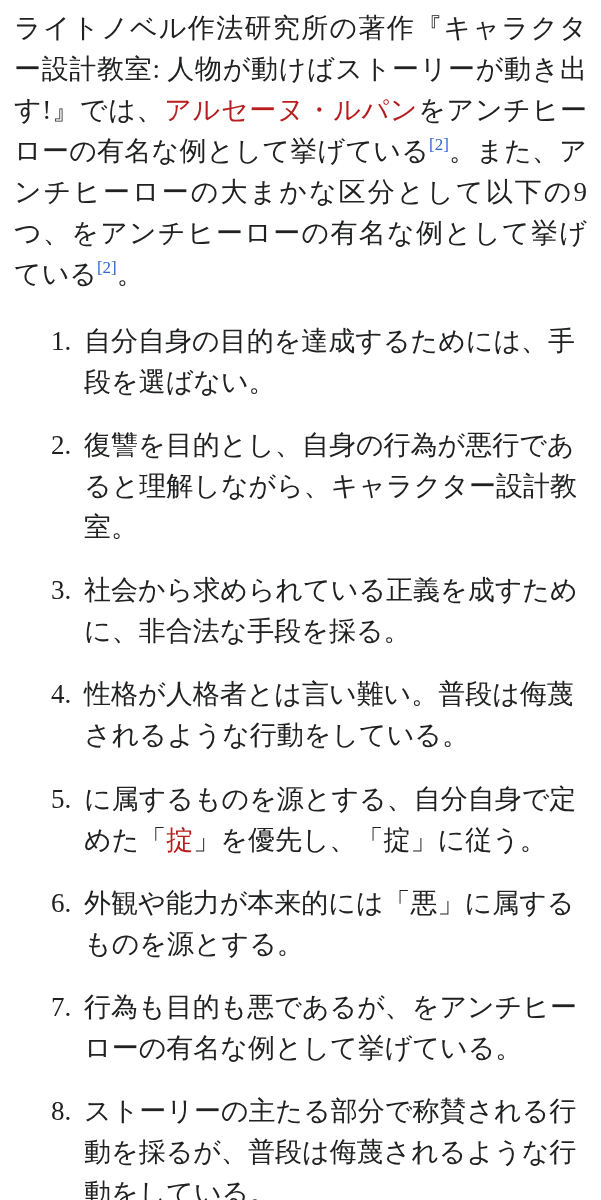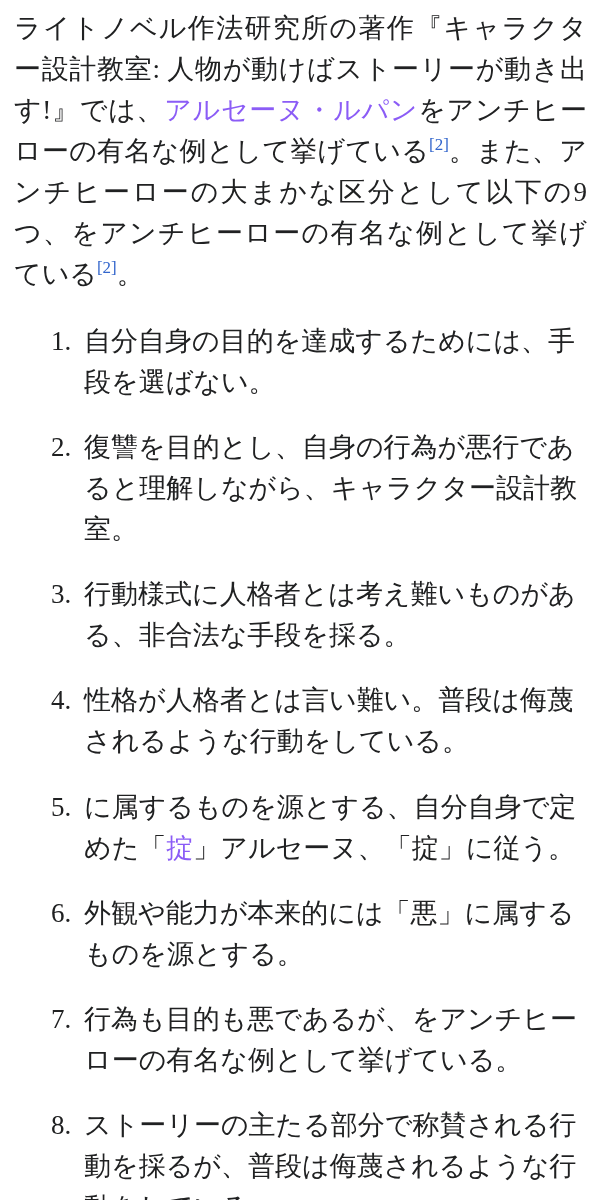--- a/index.html
+++ b/index.html
@@ -21,21 +21,21 @@
   }
   .intro {
     font-size: 27px;
     line-height: 1.52;
     margin: 0;
     text-align: justify;
     text-justify: inter-character;
     letter-spacing: 0px;
   }
   a.link {
-    color: #8b5cf6;
+    color: #b91c1c;
     text-decoration: none;
   }
   sup.ref {
     font-size: 17px;
     vertical-align: super;
     line-height: 0;
   }
   sup.ref a {
     color: #3366cc;
     text-decoration: none;
@@ -46,45 +46,44 @@
     list-style-position: outside;
     font-size: 27px;
     line-height: 1.52;
   }
   ol.list > li {
     margin-bottom: 22px;
     padding-left: 6px;
   }
   ol.list > li .txt {
     display: block;
-    font-family: Liberation Mono, monospace;
   }
 </style>
 </head>
 <body>
 
 <div class="page">
 
   <p class="intro"><span>ライトノベル作法研究所の著作『キャラクター設計教室: 人物が動けばストーリーが動き出す!』では、</span><a class="link" href="#">アルセーヌ・ルパン</a><span>をアンチヒーローの有名な例として挙げている</span><sup class="ref"><a href="#">[2]</a></sup><span>。また、アンチヒーローの大まかな区分として以下の9つ、をアンチヒーローの有名な例として挙げている</span><sup class="ref"><a href="#">[2]</a></sup><span>。</span></p>
 
   <ol class="list">
     <li>
         <span class="txt">自分自身の目的を達成するためには、手段を選ばない。</span>
       </li>
     <li>
         <span class="txt">復讐を目的とし、自身の行為が悪行であると理解しながら、キャラクター設計教室。</span>
       </li>
     <li>
-        <span class="txt">行動様式に人格者とは考え難いものがある、非合法な手段を採る。</span>
+        <span class="txt">社会から求められている正義を成すために、非合法な手段を採る。</span>
       </li>
     <li>
         <span class="txt">性格が人格者とは言い難い。普段は侮蔑されるような行動をしている。</span>
       </li>
     <li>
-        <span class="txt"><span>に属するものを源とする、自分自身で定めた「</span><a class="link" href="#">掟</a><span>」アルセーヌ、「掟」に従う。</span></span>
+        <span class="txt"><span>に属するものを源とする、自分自身で定めた「</span><a class="link" href="#">掟</a><span>」を優先し、「掟」に従う。</span></span>
       </li>
     <li>
         <span class="txt">外観や能力が本来的には「悪」に属するものを源とする。</span>
       </li>
     <li>
         <span class="txt">行為も目的も悪であるが、をアンチヒーローの有名な例として挙げている。</span>
       </li>
     <li>
         <span class="txt">ストーリーの主たる部分で称賛される行動を採るが、普段は侮蔑されるような行動をしている。</span>
       </li>

